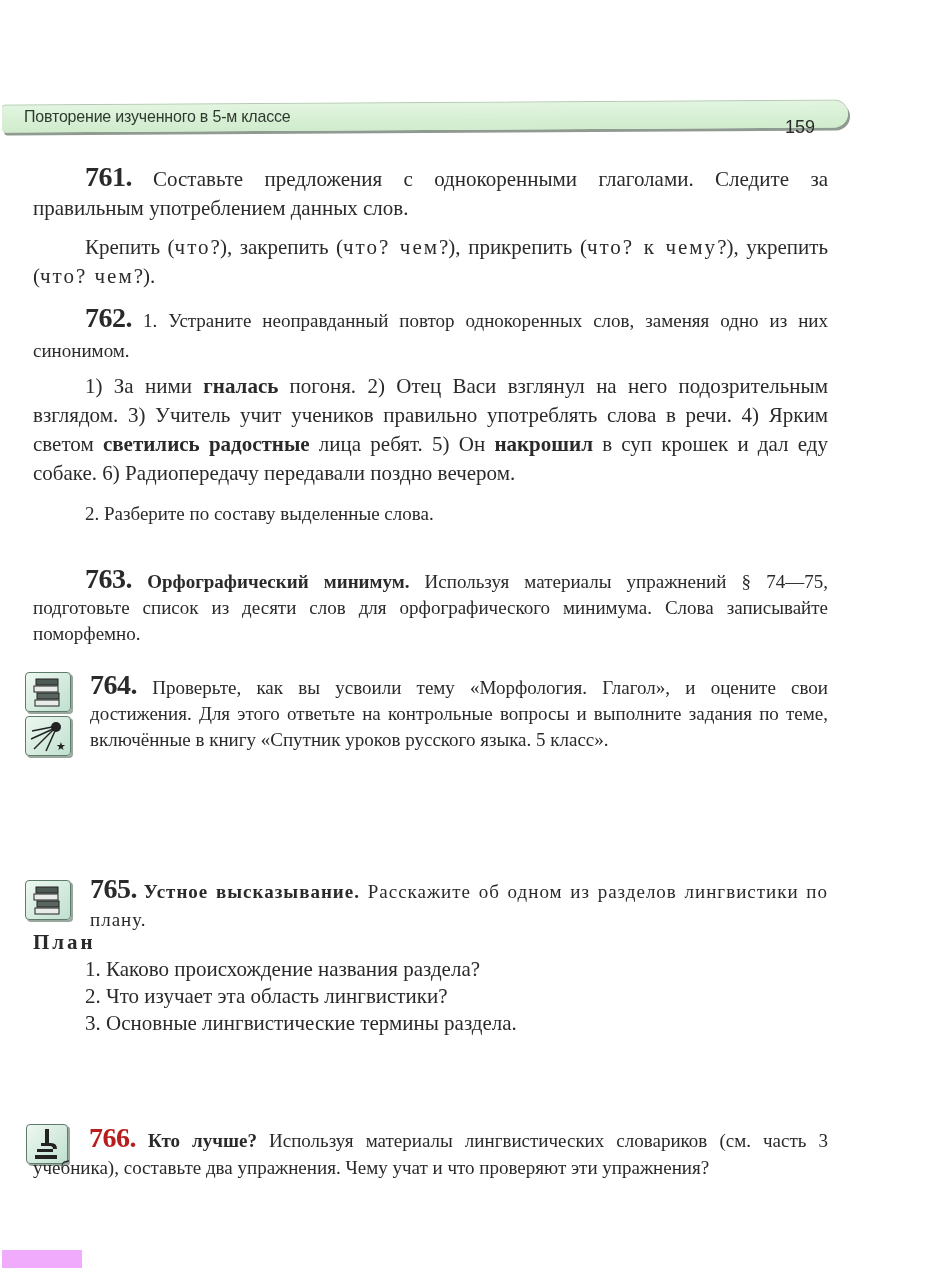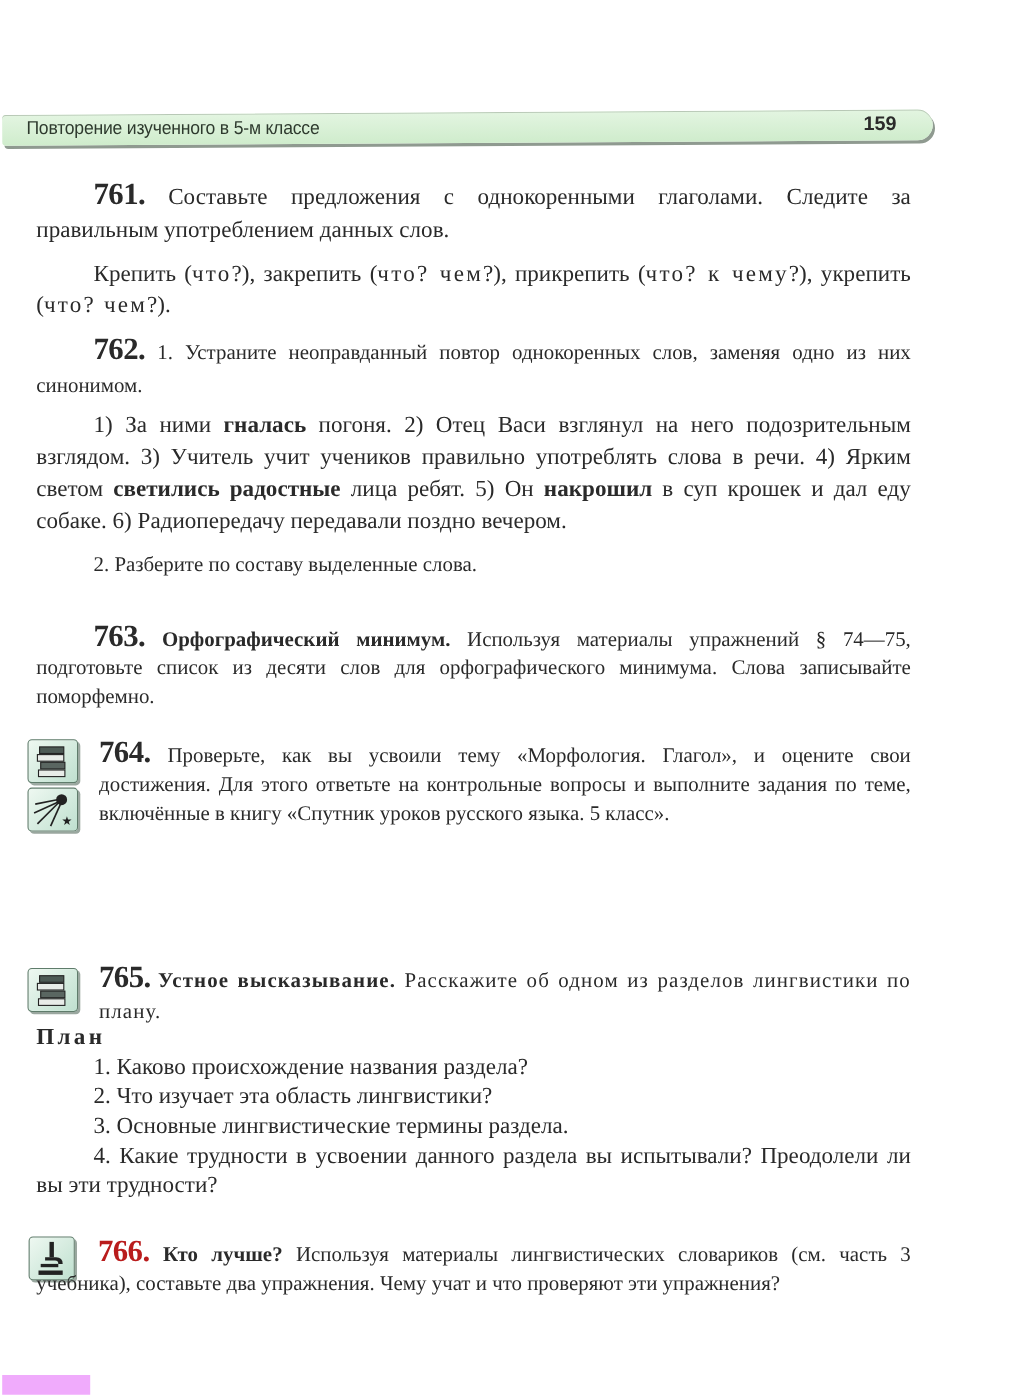--- a/index.html
+++ b/index.html
@@ -16,23 +16,23 @@
       box-shadow: 2px 3px 0 #8f9a90, 0 1px 0 #b8c8b6 inset;
       transform: rotate(-0.35deg);
     }
     .header-title {
       position:absolute; left:24px; top:107px;
       font-family: "Liberation Sans", "DejaVu Sans", sans-serif;
       font-size: 17px; color:#2e3a2e; letter-spacing: -0.2px;
       transform: scaleX(0.94); transform-origin:left top;
     }
     .page-num {
-      position:absolute; left:785px; top:102px;
+      position:absolute; left:785px; top:117px;
       font-family: "Liberation Sans", "DejaVu Sans", sans-serif;
-      font-weight: bold; font-size: 18px; color:#2b2b2b;text-align:center;
+      font-weight: normal; font-size: 18px; color:#2b2b2b;text-align:center;
     }
     .block { position:absolute; left:33px; width:795px; font-size:19px; line-height:27px; text-align: justify; }
     .num { font-weight:bold; font-size:28px; color:#2a2a2a; letter-spacing:-0.5px; }
     .num.brown { color:#b91c1c; }
     .lead { text-indent: 52px; }
     .spaced { letter-spacing: 2px; }
     .bold { font-weight:bold; }
     .ex-text { font-size:21px; }
     .big { font-size:21px; line-height:29px; }
     .section-heading {
@@ -129,21 +129,20 @@
   <p>
     <span class="num">765.</span>
     <span class="bold spaced" style="letter-spacing:1px;">Устное высказывание.</span><span style="letter-spacing:1px;"> Расскажите об одном из разделов лингвистики по плану.</span>
   </p>
 </div>
 <div class="block big" style="top:929px; line-height:27px;">
   <p class="plan-title">План</p>
   <p class="plan-item">1. Каково происхождение названия раздела?</p>
   <p class="plan-item">2. Что изучает эта область лингвистики?</p>
   <p class="plan-item">3. Основные лингвистические термины раздела.</p>
-  <p class="plan-item">4. Какие трудности в усвоении данного раздела вы испытывали? Преодолели ли вы эти трудности?</p>
 </div>
 
 <div class="icon-box" style="left:26px; top:1124px; width:40px;">
   <svg width="40" height="38" viewBox="0 0 40 38">
     <rect x="18" y="4" width="4" height="14" fill="#222"></rect>
     <path d="M14 18 h10 q6 0 6 6 h-4 q0 -3 -3 -3 h-9z" fill="#222"></path>
     <rect x="10" y="24" width="16" height="3" fill="#222"></rect>
     <rect x="8" y="30" width="22" height="4" fill="#222"></rect>
   </svg>
 </div>

